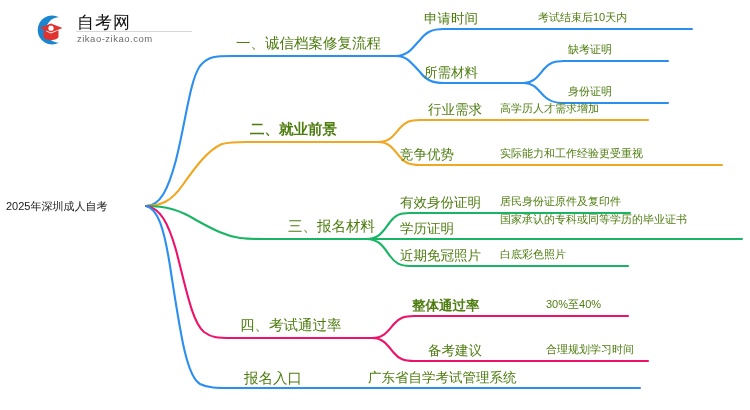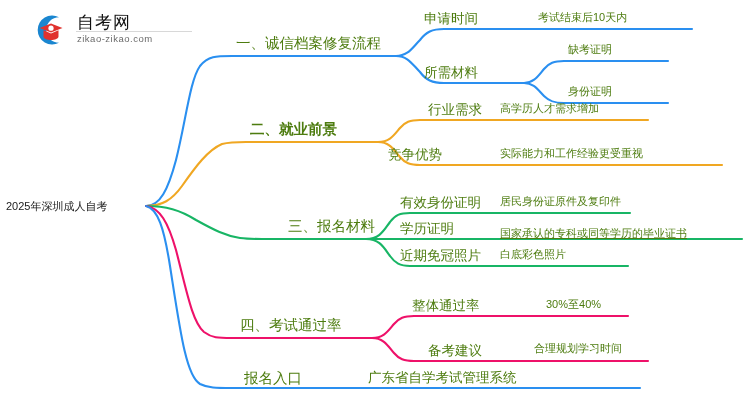--- a/index.html
+++ b/index.html
@@ -120,33 +120,33 @@
   <div class="node lvl1" style="left:236px;top:36px;">一、诚信档案修复流程</div>
   <div class="node lvl2" style="left:424px;top:12px;">申请时间</div>
   <div class="node lvl3" style="left:538px;top:12px;">考试结束后10天内</div>
   <div class="node lvl2" style="left:424px;top:66px;">所需材料</div>
   <div class="node lvl3" style="left:568px;top:44px;">缺考证明</div>
   <div class="node lvl3" style="left:568px;top:86px;">身份证明</div>
 
   <div class="node lvl1" style="left:250px;top:122px;font-weight:bold;">二、就业前景</div>
   <div class="node lvl2" style="left:400px;top:103px;margin-left:28px;">行业需求</div>
   <div class="node lvl3" style="left:500px;top:103px;">高学历人才需求增加</div>
-  <div class="node lvl2" style="left:388px;top:148px;">竞争优势</div>
+  <div class="node lvl2" style="left:400px;top:148px;">竞争优势</div>
   <div class="node lvl3" style="left:500px;top:148px;">实际能力和工作经验更受重视</div>
 
   <div class="node lvl1" style="left:240px;top:219px;margin-left:48px;">三、报名材料</div>
   <div class="node lvl2" style="left:400px;top:196px;">有效身份证明</div>
   <div class="node lvl3" style="left:500px;top:196px;">居民身份证原件及复印件</div>
   <div class="node lvl2" style="left:400px;top:222px;">学历证明</div>
-  <div class="node lvl3" style="left:500px;top:228px;text-decoration:underline;">国家承认的专科或同等学历的毕业证书</div>
+  <div class="node lvl3" style="left:500px;top:214px;">国家承认的专科或同等学历的毕业证书</div>
   <div class="node lvl2" style="left:400px;top:249px;">近期免冠照片</div>
   <div class="node lvl3" style="left:500px;top:249px;">白底彩色照片</div>
 
   <div class="node lvl1" style="left:240px;top:318px;">四、考试通过率</div>
-  <div class="node lvl2" style="left:412px;top:299px;">整体通过率</div>
+  <div class="node lvl2" style="left:412px;top:299px;font-weight:bold;">整体通过率</div>
   <div class="node lvl3" style="left:546px;top:299px;">30%至40%</div>
   <div class="node lvl2" style="left:412px;top:344px;margin-left:16px;">备考建议</div>
-  <div class="node lvl3" style="left:534px;top:344px;font-family:Liberation Mono, monospace;">合理规划学习时间</div>
+  <div class="node lvl3" style="left:546px;top:344px;">合理规划学习时间</div>
 
   <div class="node lvl1" style="left:244px;top:371px;">报名入口</div>
   <div class="node lvl2" style="left:368px;top:371px;">广东省自学考试管理系统</div>
 
 </div>
 
 </body></html>

